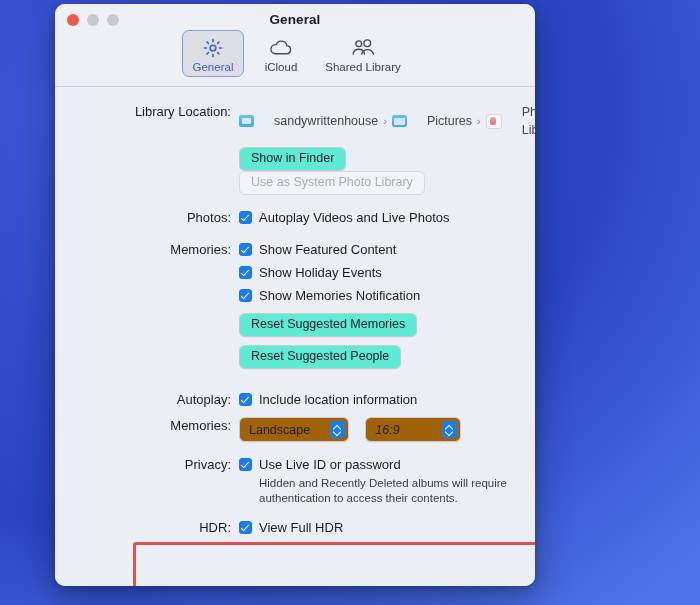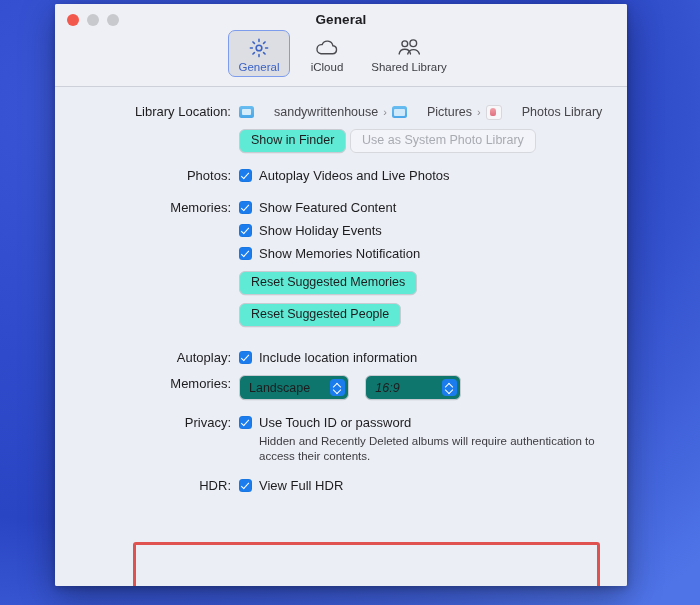--- a/index.html
+++ b/index.html
@@ -16,24 +16,24 @@
   #desktop {
     position: absolute;
     inset: 0;
     background:
       radial-gradient(120% 110% at 12% 18%, #3a56d6 0%, #2f4bcb 38%, #2a45c4 62%, #4f74e8 100%);
   }
   #window {
     position: absolute;
     left: 55px;
     top: 4px;
-    width: 572px;
+    width: 480px;
     height: 582px;
     background: #eceef5;
-    border-radius: 2px;
+    border-radius: 10px;
     box-shadow: 0 10px 34px rgba(0,0,0,0.35), 0 2px 7px rgba(0,0,0,0.22);
     overflow: hidden;
     display: flex;
     flex-direction: column;
   }
 
   
   #titlebar {
     position: relative;
     height: 82px;
@@ -207,21 +207,21 @@
     margin-top: 2px;
     max-width: 360px;
   }
 
   
   .popup {
     display: inline-flex;
     align-items: center;
     justify-content: space-between;
     gap: 8px;
-    background: #0f766e;
+    background: #a16207;
     border: 1px solid #c9cbd2;
     border-radius: 6px;
     padding: 2px 3px 2px 9px;
     box-shadow: 0 0.5px 0.5px rgba(0,0,0,0.08);
     font-size: 12.5px;
     color: #1d1d1f;
     height: 19px;
   }
   .popup.w1 { width: 96px; }
   .popup.w2 { width: 82px; font-style: italic; }
@@ -416,21 +416,21 @@
       </div>
     </div>
 
     <div class="gap-md"></div>
 
     <div class="row">
       <div class="label-col">Privacy:</div>
       <div class="field-col">
         <label class="cbline">
           <span class="cb"></span>
-          <span class="cbtext">Use Touch ID or password</span>
+          <span class="cbtext">Use Live ID or password</span>
         </label>
         <div class="subcaption" style="margin-left:20px">Hidden and Recently Deleted albums will require authentication to access their contents.</div>
       </div>
     </div>
 
     <div class="gap-md"></div>
 
     <div class="row">
       <div class="label-col">HDR:</div>
       <div class="field-col">

